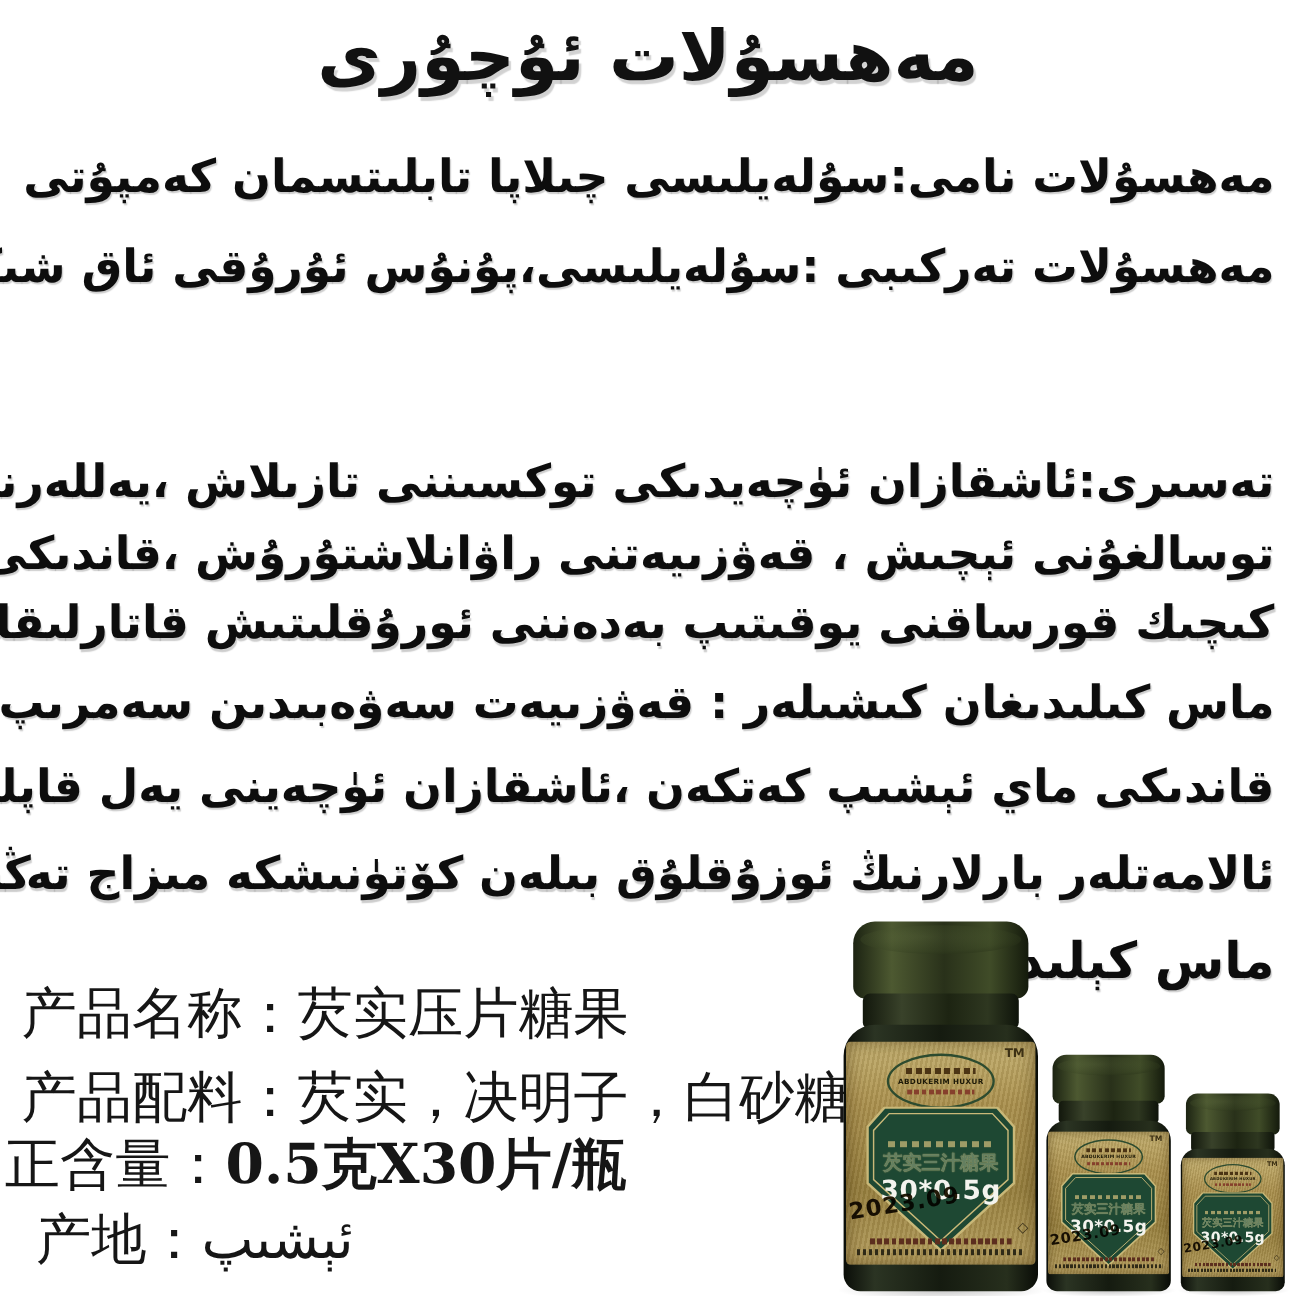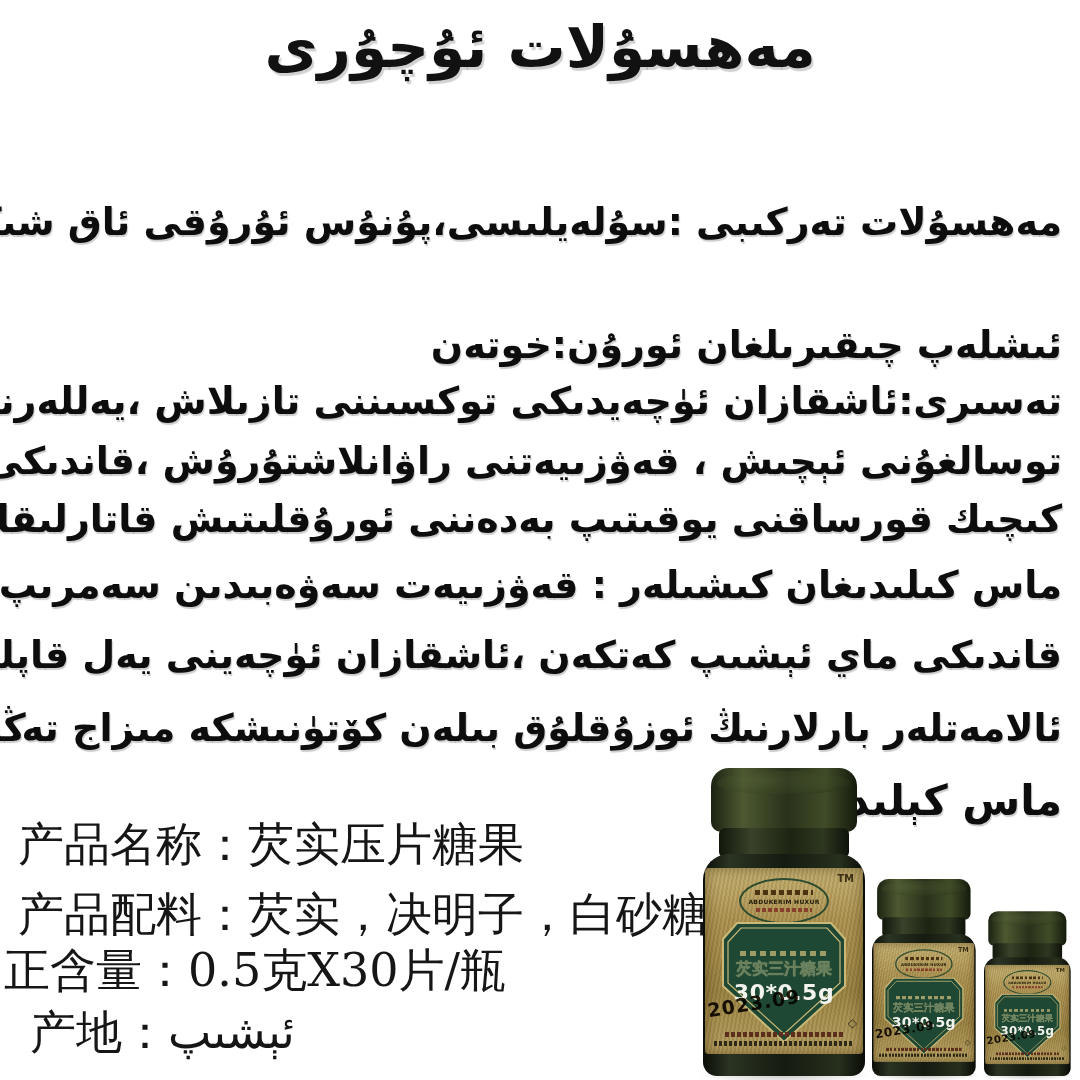--- a/index.html
+++ b/index.html
@@ -23,21 +23,21 @@
   .uy-l8{top:632px}.uy-l9{top:705px}.uy-l10{top:775px;font-size:42px}
   
   .cn-row{
     position:absolute;font-family:"DejaVu Serif","Liberation Serif",serif;
     font-size:46px;line-height:1.15;color:#161616;white-space:nowrap;
   }
   .cn-r0{top:818px;left:18px}
   .cn-r1{top:888px;left:18px}
   .cn-r2{top:944px;left:4px}
   .cn-r3{top:1006px;left:30px}
-  .cn-val-bold{font-weight:400;}
+  .cn-val-bold{font-weight:700;}
   
   .bottle{position:absolute;top:768px;width:162px;height:308px;transform-origin:0 308px;}
   .bottle.b1{left:703px}
   .bottle.b2{left:872px;transform:scale(0.64)}
   .bottle.b3{left:984px;transform:scale(0.535)}
   .bottle-shadow{
     position:absolute;left:-6px;top:298px;width:176px;height:18px;border-radius:50%;
     background:radial-gradient(ellipse at center,rgba(0,0,0,0.22),rgba(0,0,0,0) 70%);
   }
   .cap-top{
@@ -107,22 +107,22 @@
     background:repeating-linear-gradient(90deg,#2f2a17 0 3px,transparent 3px 5px);
   }
 </style>
 </head>
 <body>
 
 <div class="canvas">
 
   <div class="uy-title">مەھسۇلات ئۇچۇرى</div>
 
+  <div class="uy-line uy-l0">مەھسۇلات نامى:سۇلەيلىسى چىلاپا تابلىتسمان كەمپۇتى</div>
   <div class="uy-line uy-l1">مەھسۇلات تەركىبى :سۇلەيلىسى،پۇنۇس ئۇرۇقى ئاق شىكەر قاتارلىقلار</div>
-  <div class="uy-line uy-l3">ئىشلەپ چىقىرىلغان ئورۇن:خوتەن</div>
   <div class="uy-line uy-l4">تەسىرى:ئاشقازان ئۈچەيدىكى توكسىننى تازىلاش ،يەللەرنى تارقىتىش</div>
   <div class="uy-line uy-l5">توسالغۇنى ئېچىش ، قەۋزىيەتنى راۋانلاشتۇرۇش ،قاندىكى ماينى پارچىلاش</div>
   <div class="uy-line uy-l6">كىچىك قورساقنى يوقىتىپ بەدەننى ئورۇقلىتىش قاتارلىقلار</div>
   <div class="uy-line uy-l7">ماس كىلىدىغان كىشىلەر : قەۋزىيەت سەۋەبىدىن سەمرىپ كەتكەن</div>
   <div class="uy-line uy-l8">قاندىكى ماي ئېشىپ كەتكەن ،ئاشقازان ئۈچەينى يەل قاپلىغان قاتارلىق</div>
   <div class="uy-line uy-l9">ئالامەتلەر بارلارنىڭ ئوزۇقلۇق بىلەن كۆتۈنىشكە مىزاج تەڭشىشكە ئالاھىدە</div>
   <div class="uy-line uy-l10">ماس كېلىدۇ</div>
 
   <div class="cn-row cn-r1">
     <span>产品配料：</span><span>芡实，决明子，白砂糖</span>

